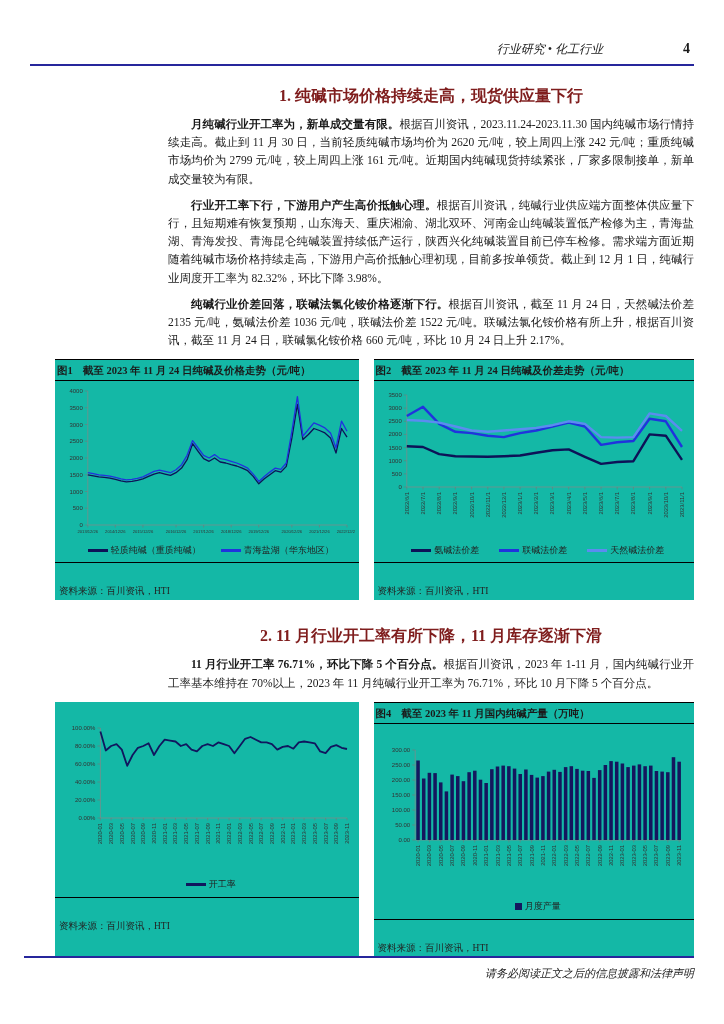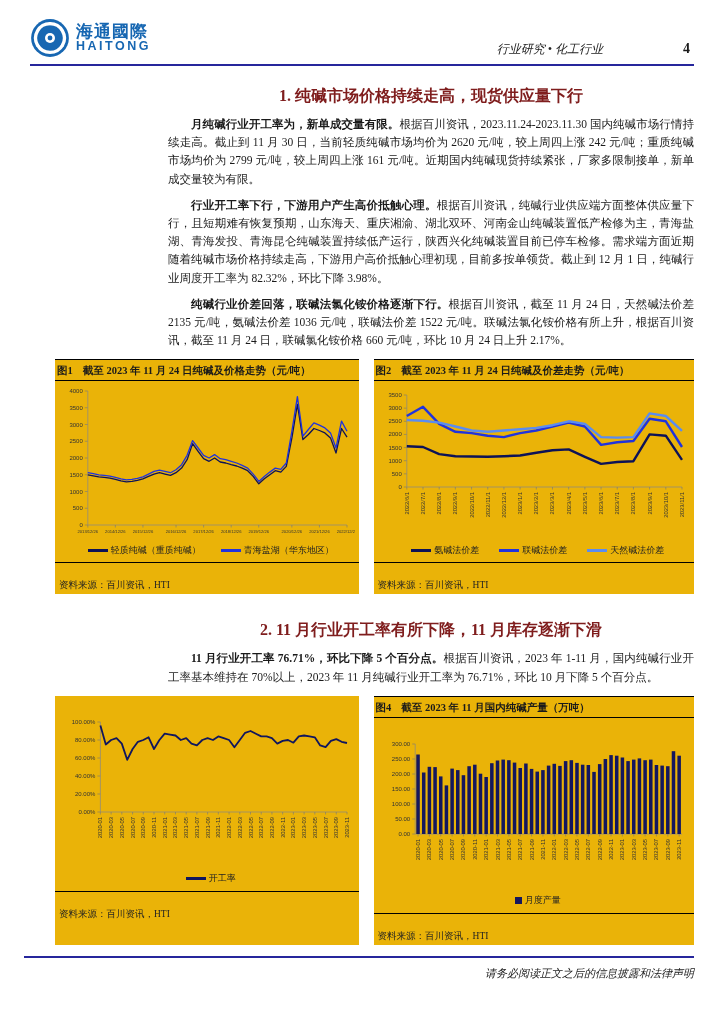--- a/index.html
+++ b/index.html
@@ -17,60 +17,44 @@
   .hdr-cat{font-size:12px;color:#222;font-style:italic;margin-right:80px;}
   .hdr-page{font-size:14px;font-weight:bold;margin-right:4px;}
   
   .txtcol{margin-left:138px;width:526px;}
   .sec-title{font-size:16px;font-weight:bold;color:#7f1d1d;text-align:center;margin:20px 0 6px 0;}
   .sec-title.t2{margin-top:26px;}
   p.body{font-size:11.5px;line-height:18.2px;text-align:justify;text-indent:2em;margin:8px 0;}
   p.body .lead{font-weight:bold;}
   
   .figrow{display:flex;margin-left:25px;gap:15px;margin-top:10px;}
-  .figure{background:#eab308;}
+  .figure{background:#14b8a6;}
   .fig1c{width:305px;}
   .fig2c{width:322px;}
   .fig-title{border-top:1.6px solid #000;border-bottom:1.2px solid #000;
              font-size:10.5px;font-weight:bold;padding:4px 2px 3px 2px;line-height:13px;}
   .fig-title .flabel{margin-right:10px;}
   .fig-body{padding:4px 0 0 8px;}
   .legend{display:flex;justify-content:center;gap:20px;font-size:9px;color:#222;
           align-items:center;height:14px;}
   .legend .lg-item{display:inline-flex;align-items:center;gap:3px;}
   .legend .sw-ln{display:inline-block;width:20px;height:3px;}
   .legend .sw-sq{display:inline-block;width:7px;height:7px;}
-  .fig-src{border-top:1px solid #000;margin-top:5px;padding:16px 0 2px 4px;font-size:9.5px;color:#222;}
+  .fig-src{border-top:1px solid #000;margin-top:5px;padding:22px 0 2px 4px;font-size:9.5px;color:#222;}
   
   .footer{position:absolute;left:24px;right:30px;top:956px;border-top:2px solid #26269c;}
   .footer-txt{text-align:right;font-size:11px;color:#222;padding-top:8px;font-style:italic;}
   svg{display:block;}
 </style>
 </head>
 <body>
 
 <div class="page">
 
   <div class="hdr">
-    <div class="logo-wrap">
-      <svg width="40" height="40" viewBox="0 0 36 36">
-        <circle cx="18" cy="18" r="17" fill="#1767b2"></circle>
-        <g stroke="#fff" stroke-width="3" fill="none" stroke-linecap="round">
-          <path d="M18 5 a13 13 0 0 1 11.2 19.5"></path>
-          <path d="M18 5 a13 13 0 0 1 11.2 19.5" transform="rotate(120 18 18)"></path>
-          <path d="M18 5 a13 13 0 0 1 11.2 19.5" transform="rotate(240 18 18)"></path>
-        </g>
-        <circle cx="18" cy="18" r="4.5" fill="#fff"></circle>
-        <circle cx="18" cy="18" r="2.2" fill="#1767b2"></circle>
-      </svg>
-      <div class="logo-txt">
-        <div class="logo-cn">海通國際</div>
-        <div class="logo-en">HAITONG</div>
-      </div>
-    </div>
     <div class="hdr-right">
       <span class="hdr-cat">行业研究 • 化工行业</span>
       <span class="hdr-page">4</span>
     </div>
   </div>
 
   <div class="txtcol">
     <div class="sec-title">1. 纯碱市场价格持续走高，现货供应量下行</div>
     <p class="body"><span class="lead">月纯碱行业开工率为，新单成交量有限。</span><span>根据百川资讯，2023.11.24-2023.11.30 国内纯碱市场行情持续走高。截止到 11 月 30 日，当前轻质纯碱市场均价为 2620 元/吨，较上周四上涨 242 元/吨；重质纯碱市场均价为 2799 元/吨，较上周四上涨 161 元/吨。近期国内纯碱现货持续紧张，厂家多限制接单，新单成交量较为有限。</span></p>
     <p class="body"><span class="lead">行业开工率下行，下游用户产生高价抵触心理。</span><span>根据百川资讯，纯碱行业供应端方面整体供应量下行，且短期难有恢复预期，山东海天、重庆湘渝、湖北双环、河南金山纯碱装置低产检修为主，青海盐湖、青海发投、青海昆仑纯碱装置持续低产运行，陕西兴化纯碱装置目前已停车检修。需求端方面近期随着纯碱市场价格持续走高，下游用户高价抵触心理初现，目前多按单领货。截止到 12 月 1 日，纯碱行业周度开工率为 82.32%，环比下降 3.98%。</span></p>

